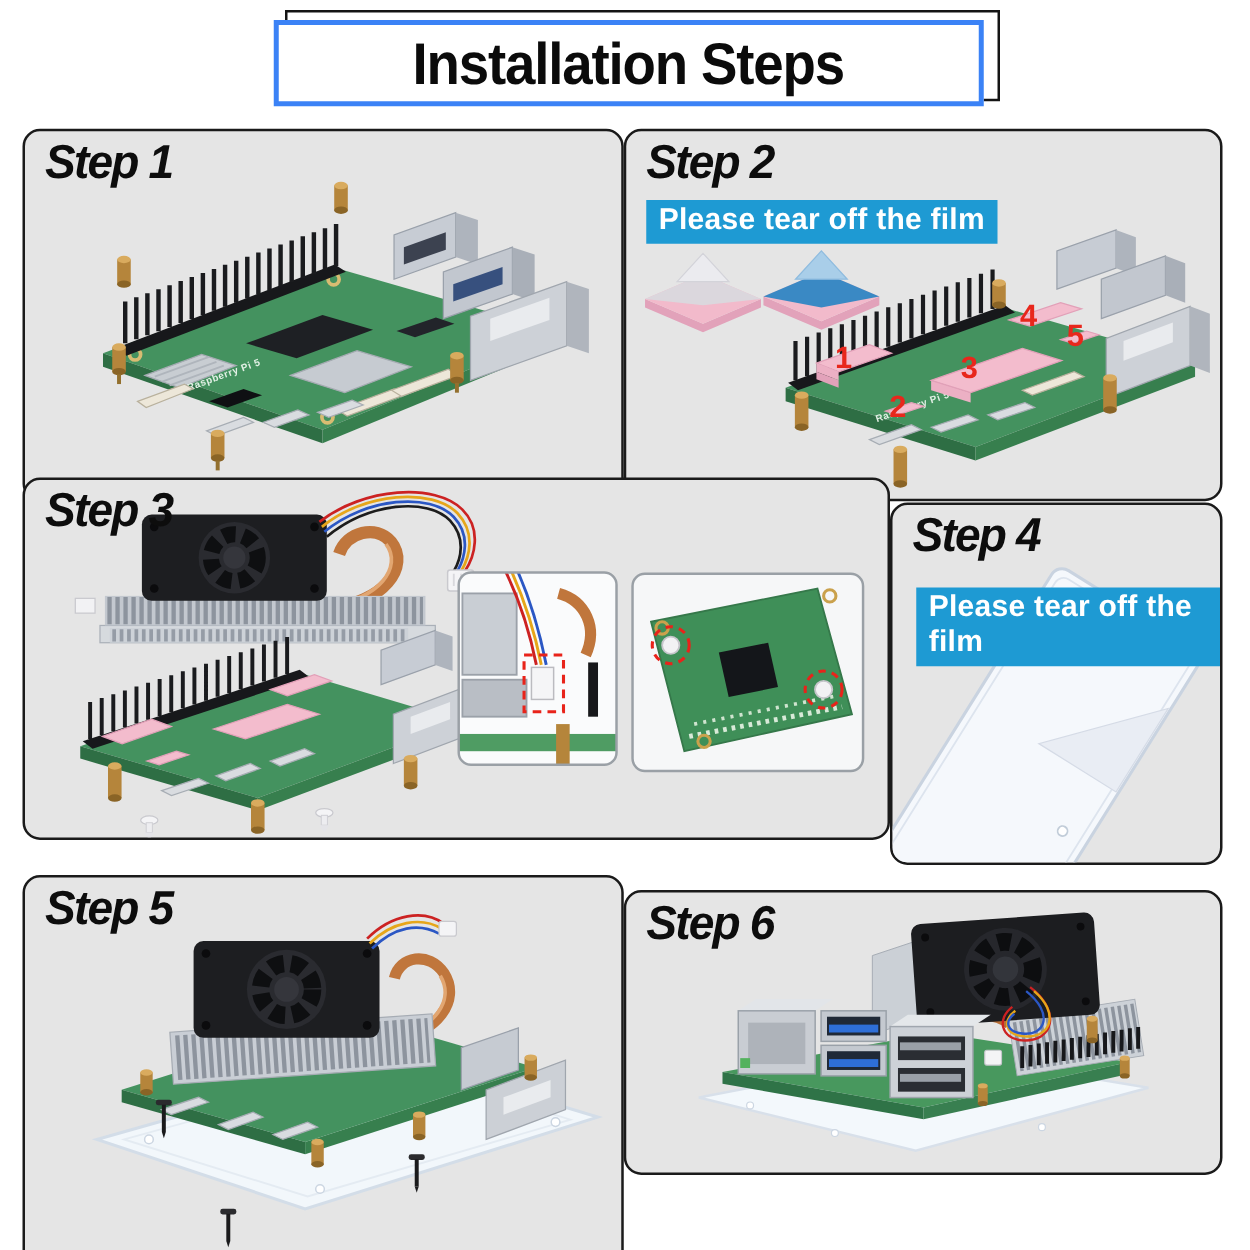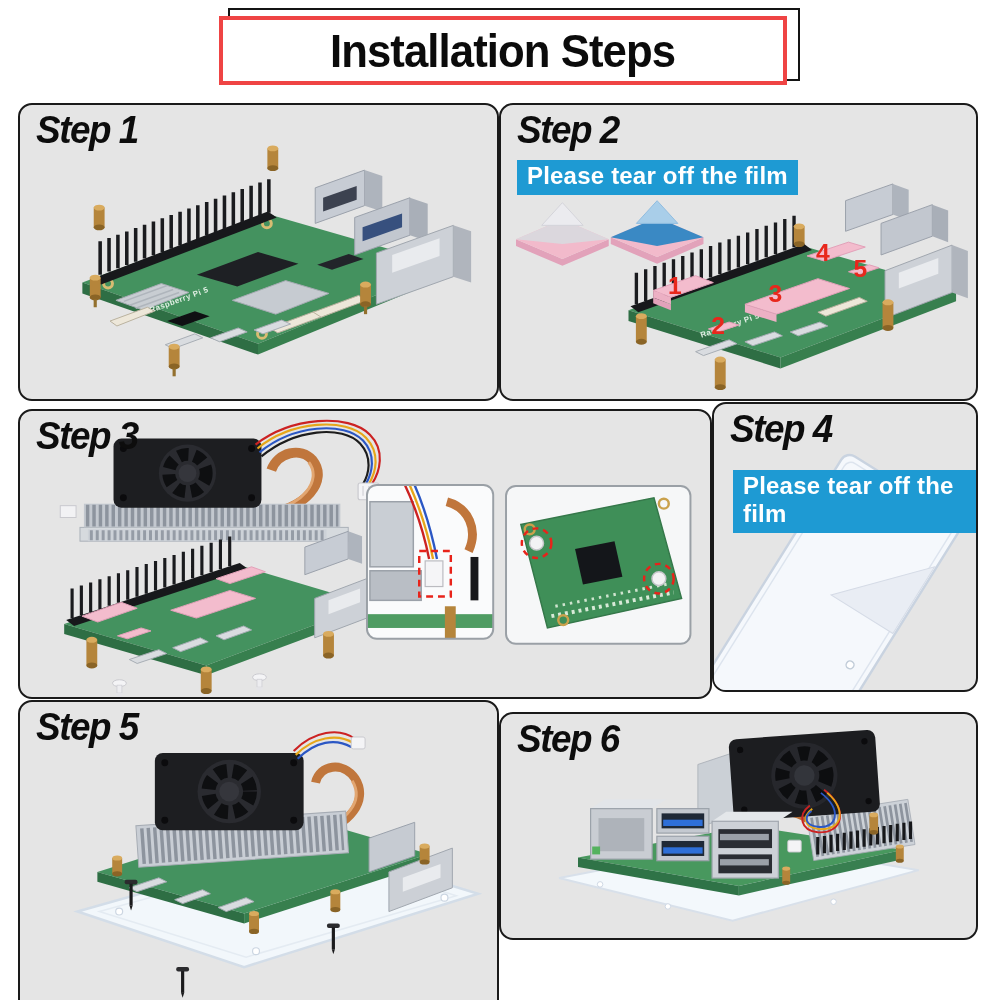--- a/index.html
+++ b/index.html
@@ -1,29 +1,29 @@
 <!DOCTYPE html>
 <html><head>
 <meta charset="utf-8">
 <style>
   html,body{margin:0;padding:0;background:#fff;}
   .canvas{position:relative;width:1000px;height:1000px;background:#fff;overflow:hidden;
           font-family:"Liberation Sans",sans-serif;}
   .title-wrap{position:absolute;left:219px;top:16px;width:568px;height:69px;}
   .title-wrap::before{content:"";position:absolute;left:9px;top:-8px;width:100%;height:100%;
           border:2px solid #141414;}
-  .title-box{position:absolute;inset:0;border:4px solid #ef4444;background:#fff;
+  .title-box{position:absolute;inset:0;border:4px solid #3b82f6;background:#fff;
           display:flex;align-items:center;justify-content:center;}
   .title-text{font-size:47px;font-weight:bold;letter-spacing:-1px;color:#0b0b0b;
           transform:scaleX(.93);white-space:nowrap;}
   .panel{position:absolute;border:2.5px solid #1a1a1a;border-radius:14px;background:#e5e5e5;
           box-sizing:border-box;overflow:hidden;}
   #p1{left:18px;top:103px;width:481px;height:298px;}
   #p2{left:499px;top:103px;width:479px;height:298px;}
-  #p3{left:18px;top:409px;width:694px;height:290px;}
+  #p3{left:18px;top:382px;width:694px;height:290px;}
   #p4{left:712px;top:402px;width:266px;height:290px;}
   #p5{left:18px;top:700px;width:481px;height:316px;padding-left:47px;}
   #p6{left:499px;top:712px;width:479px;height:228px;}
   .step-label{position:absolute;left:16px;top:4px;margin:0;font-style:italic;font-weight:bold;
           font-size:38px;letter-spacing:-1.5px;color:#0d0d0d;transform:scaleX(.97);
           transform-origin:left top;z-index:3;}
   .note{position:absolute;background:#1E9AD3;color:#fff;font-size:24px;font-weight:600;
           padding:2px 10px 5px;z-index:3;letter-spacing:.2px;}
   #p2 .note{left:16px;top:55px;}
   #p4 .note{left:19px;top:66px;}

